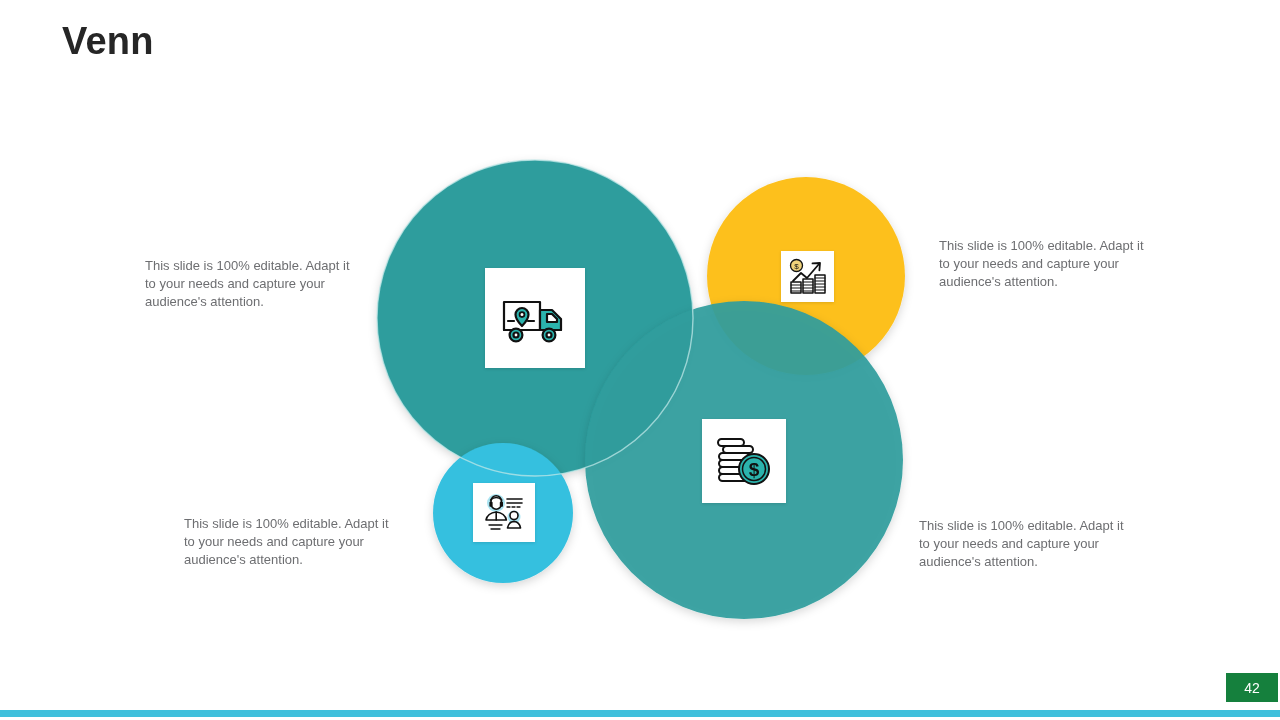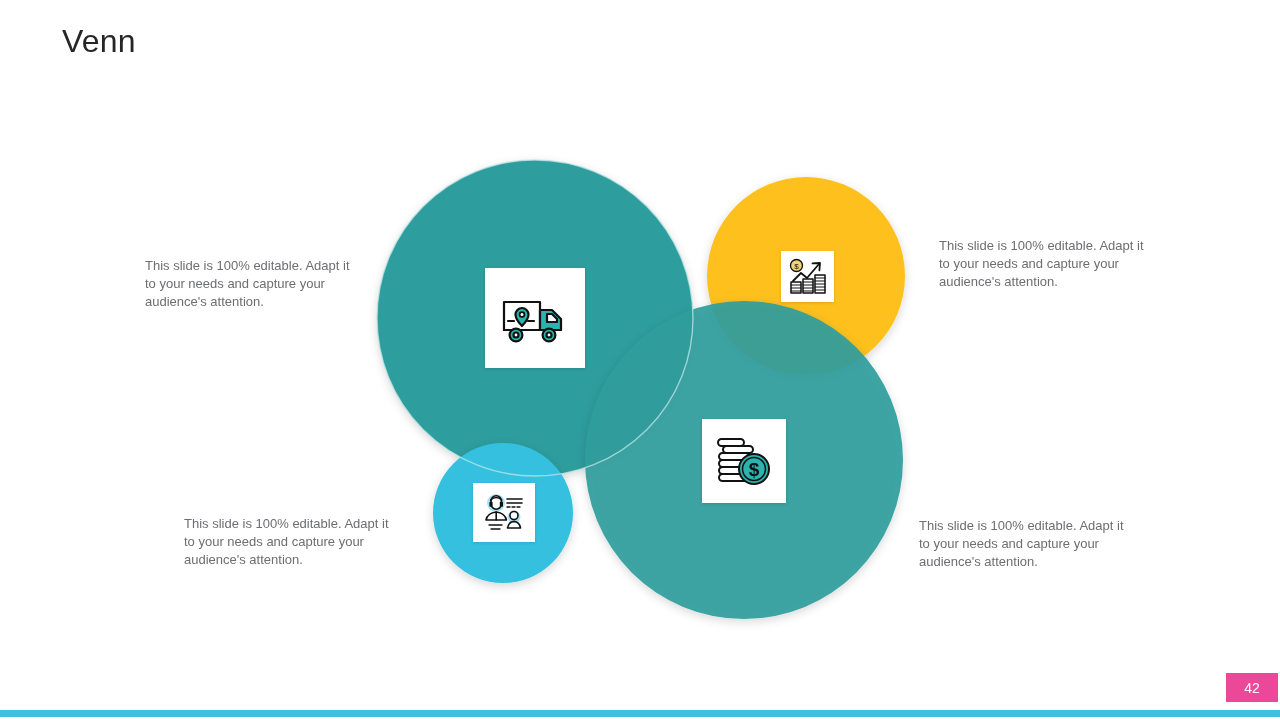--- a/index.html
+++ b/index.html
@@ -13,22 +13,22 @@
   #slide{
     position:absolute;inset:0;
     width:1280px;height:720px;
     background:#ffffff;
   }
 
   
   #page-title{
     position:absolute;
     left:62px;top:18px;
-    font-size:32px;
-    font-weight:normal;
+    font-size:38px;
+    font-weight:bold;
     color:#262626;
     letter-spacing:0.2px;
     line-height:46px;
     white-space:nowrap;
   }
 
   
   #venn-stage{
     position:absolute;
     left:0;top:0;
@@ -205,15 +205,15 @@
 
   <div class="caption" id="caption-top-left" style="color: rgb(109, 110, 113);">This slide is 100% editable. Adapt it to your needs and capture your audience's attention.</div>
 
   <div class="caption" id="caption-top-right" style="color: rgb(109, 110, 113);">This slide is 100% editable. Adapt it to your needs and capture your audience's attention.</div>
 
   <div class="caption" id="caption-bottom-left" style="color: rgb(109, 110, 113);">This slide is 100% editable. Adapt it to your needs and capture your audience's attention.</div>
 
   <div class="caption" id="caption-bottom-right" style="color: rgb(109, 110, 113);">This slide is 100% editable. Adapt it to your needs and capture your audience's attention.</div>
 
   <div id="footer-bar" style="background: rgb(63, 192, 220);"></div>
-  <div id="page-number-badge" style="background: #ec4899;">42</div>
+  <div id="page-number-badge" style="background: #15803d;">42</div>
 
 </div>
 
 </body></html>

